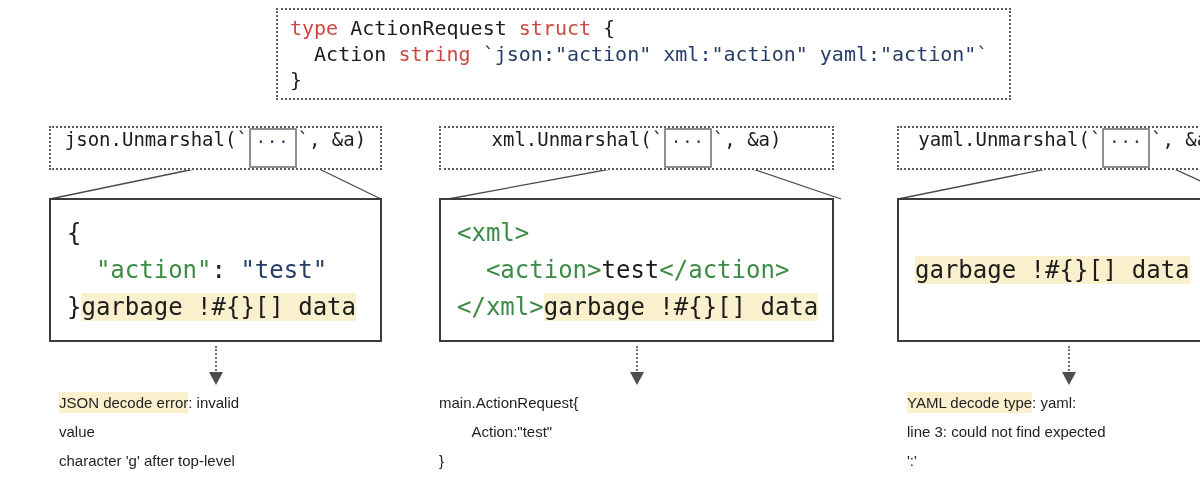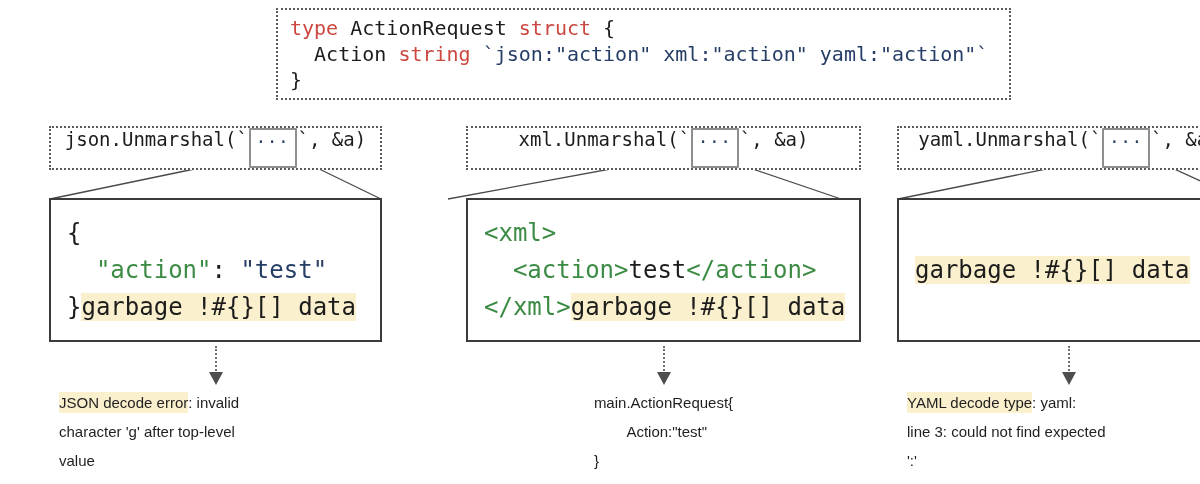--- a/index.html
+++ b/index.html
@@ -49,21 +49,21 @@
   .arrow-head{width:0;height:0;border-left:7px solid transparent;border-right:7px solid transparent;
     border-top:13px solid var(--arrow);margin-top:1px;}
 
   
   .result{
     position:absolute;top:262px;left:0;right:0;
     font-family:"Liberation Sans",sans-serif;font-size:15px;line-height:29px;color:#1f1f1f;
   }
   .result .rblock{text-align:left;}
   .result.left{padding-left:10px;box-sizing:border-box;}
-  .result.center{display:flex;justify-content:center;}
+  .result.center{display:flex;justify-content:flex-start;}
   .result .hl{padding:2px 0;}
 </style>
 </head>
 <body>
 
 <div id="canvas">
   <svg id="connector-svg">
       <line x1="205.828125" y1="157.5" x2="6" y2="199" stroke="#4a4a4a" stroke-width="1.3"></line>
       <line x1="251.546875" y1="157.5" x2="337" y2="199" stroke="#4a4a4a" stroke-width="1.3"></line>
       <line x1="629.109375" y1="157.5" x2="404" y2="199" stroke="#4a4a4a" stroke-width="1.3"></line>
@@ -89,27 +89,27 @@
           <div class="tline"><span class="c-code">}</span><span class="c-code hl">garbage !#{}[] data</span></div>
         </div>
     </div>
     <div class="arrow">
       <div class="arrow-line"></div>
       <div class="arrow-head"></div>
     </div>
     <div class="result left">
       <div class="rblock">
           <div class="tline"><span class=" hl">JSON decode error</span><span class="">: invalid</span></div>
+          <div class="tline"><span class="">value</span></div>
           <div class="tline"><span class="">character 'g' after top-level</span></div>
-          <div class="tline"><span class="">value</span></div>
         </div>
     </div>
   </div>
 
-  <div class="column" style="left:422px;width:395px;">
+  <div class="column" style="left:395px;width:395px;">
     <div class="call-box"><span>xml.Unmarshal(`</span><span class="dots-box"><span>...</span></span><span>`, &amp;a)</span></div>
     <div class="payload-box">
       <div class="payload-code">
           <div class="tline"><span class="c-green">&lt;xml&gt;</span></div>
           <div class="tline"><span class="c-code">  </span><span class="c-green">&lt;action&gt;</span><span class="c-code">test</span><span class="c-green">&lt;/action&gt;</span></div>
           <div class="tline"><span class="c-green">&lt;/xml&gt;</span><span class="c-code hl">garbage !#{}[] data</span></div>
         </div>
     </div>
     <div class="arrow">
       <div class="arrow-line"></div>

